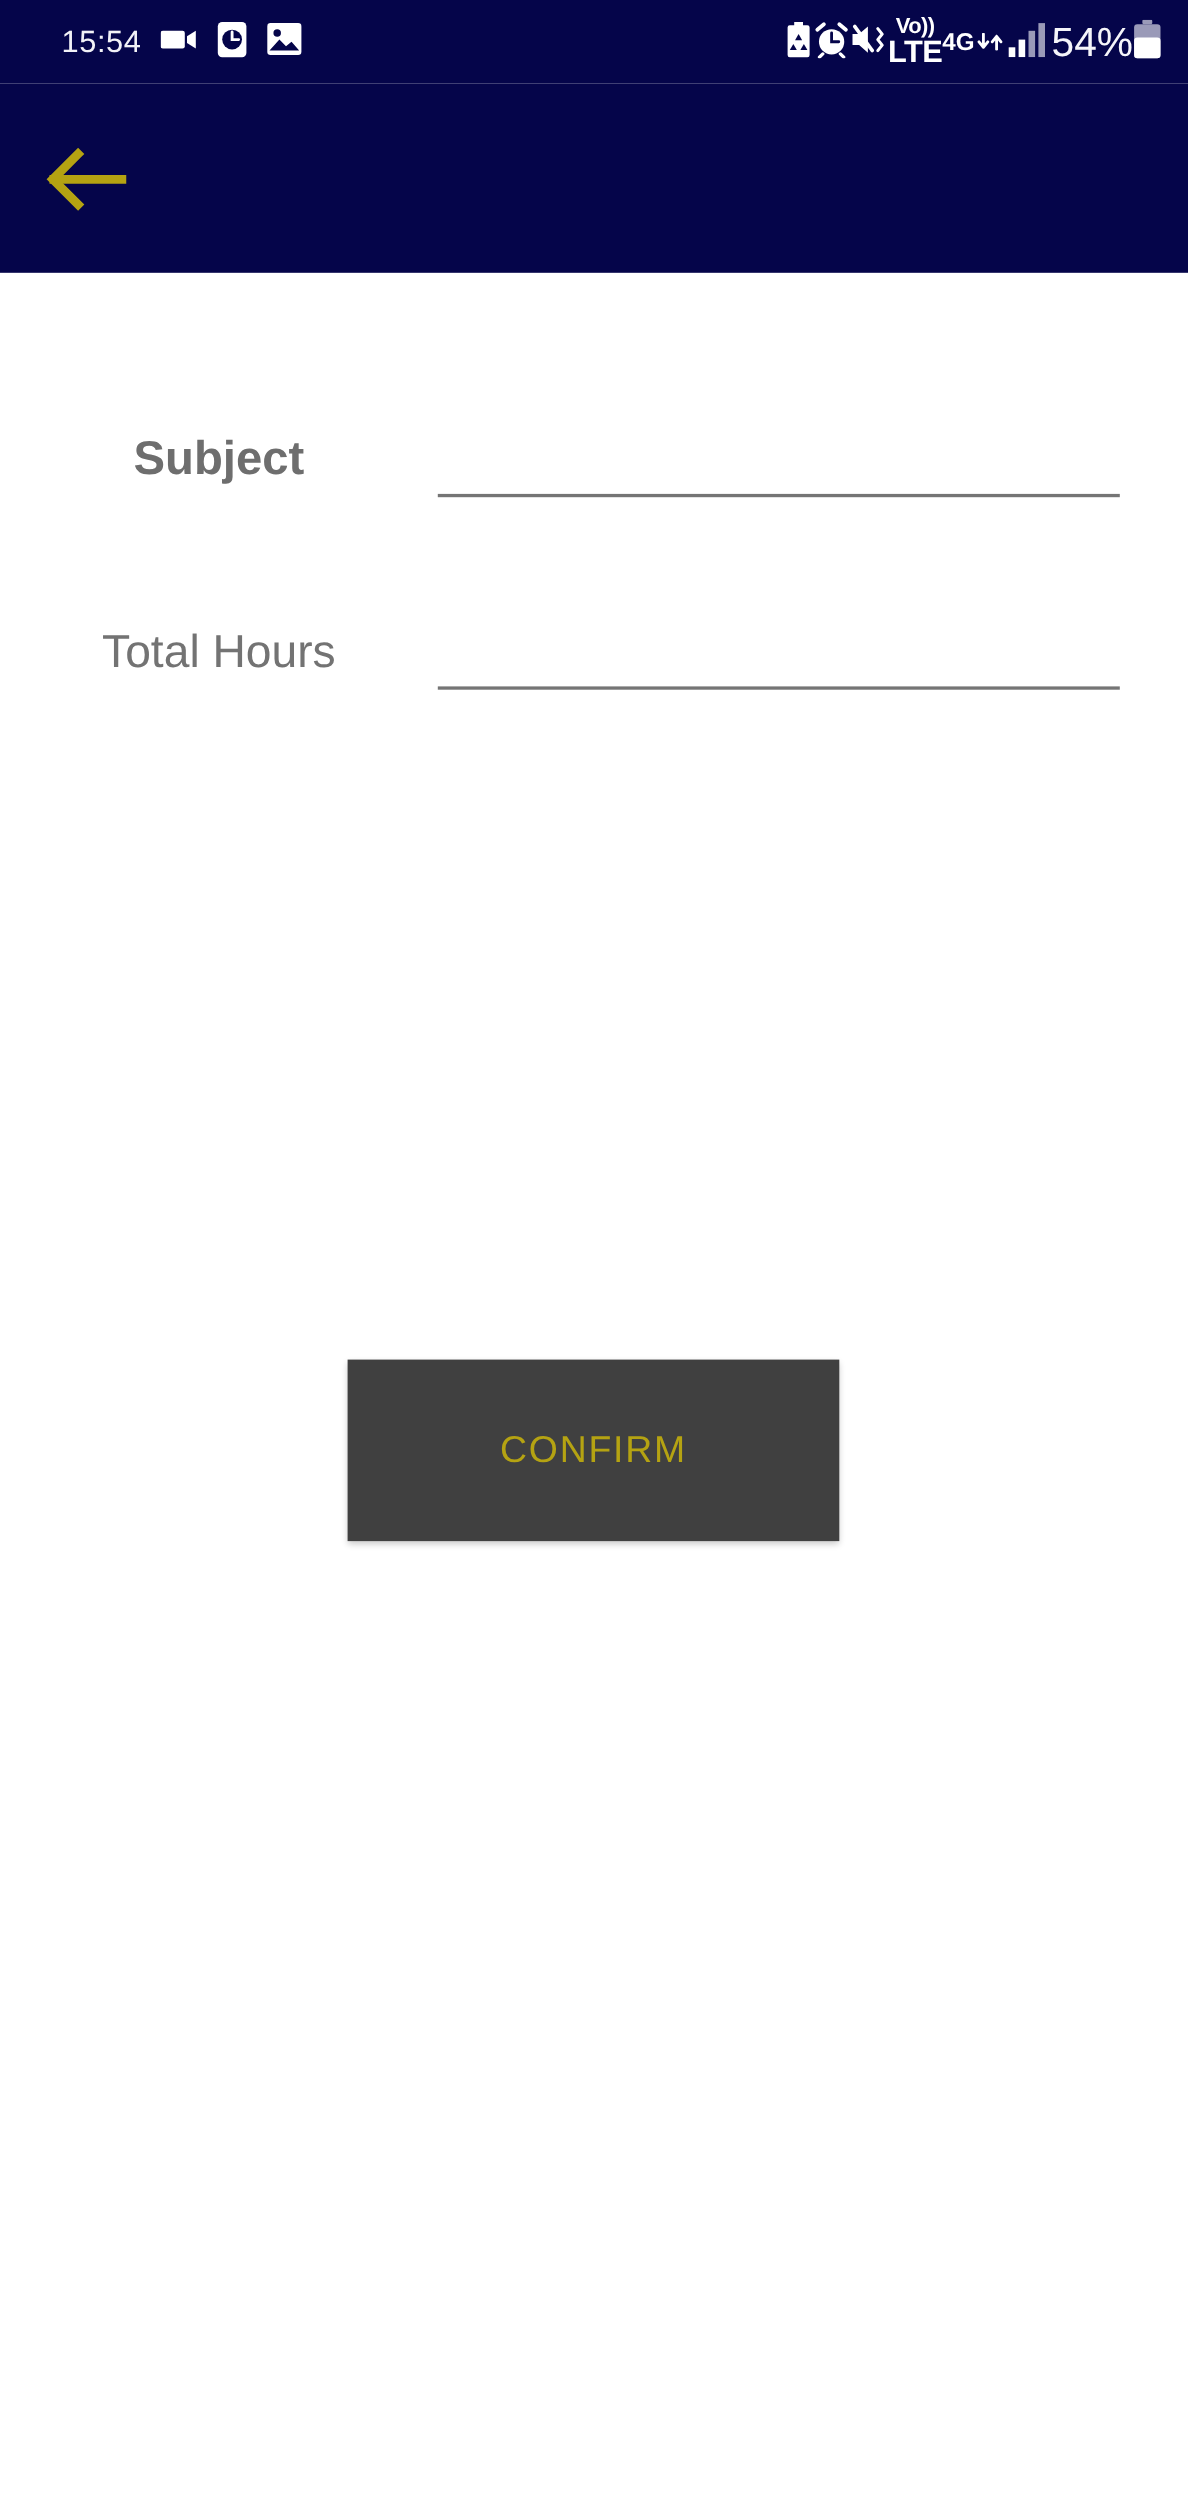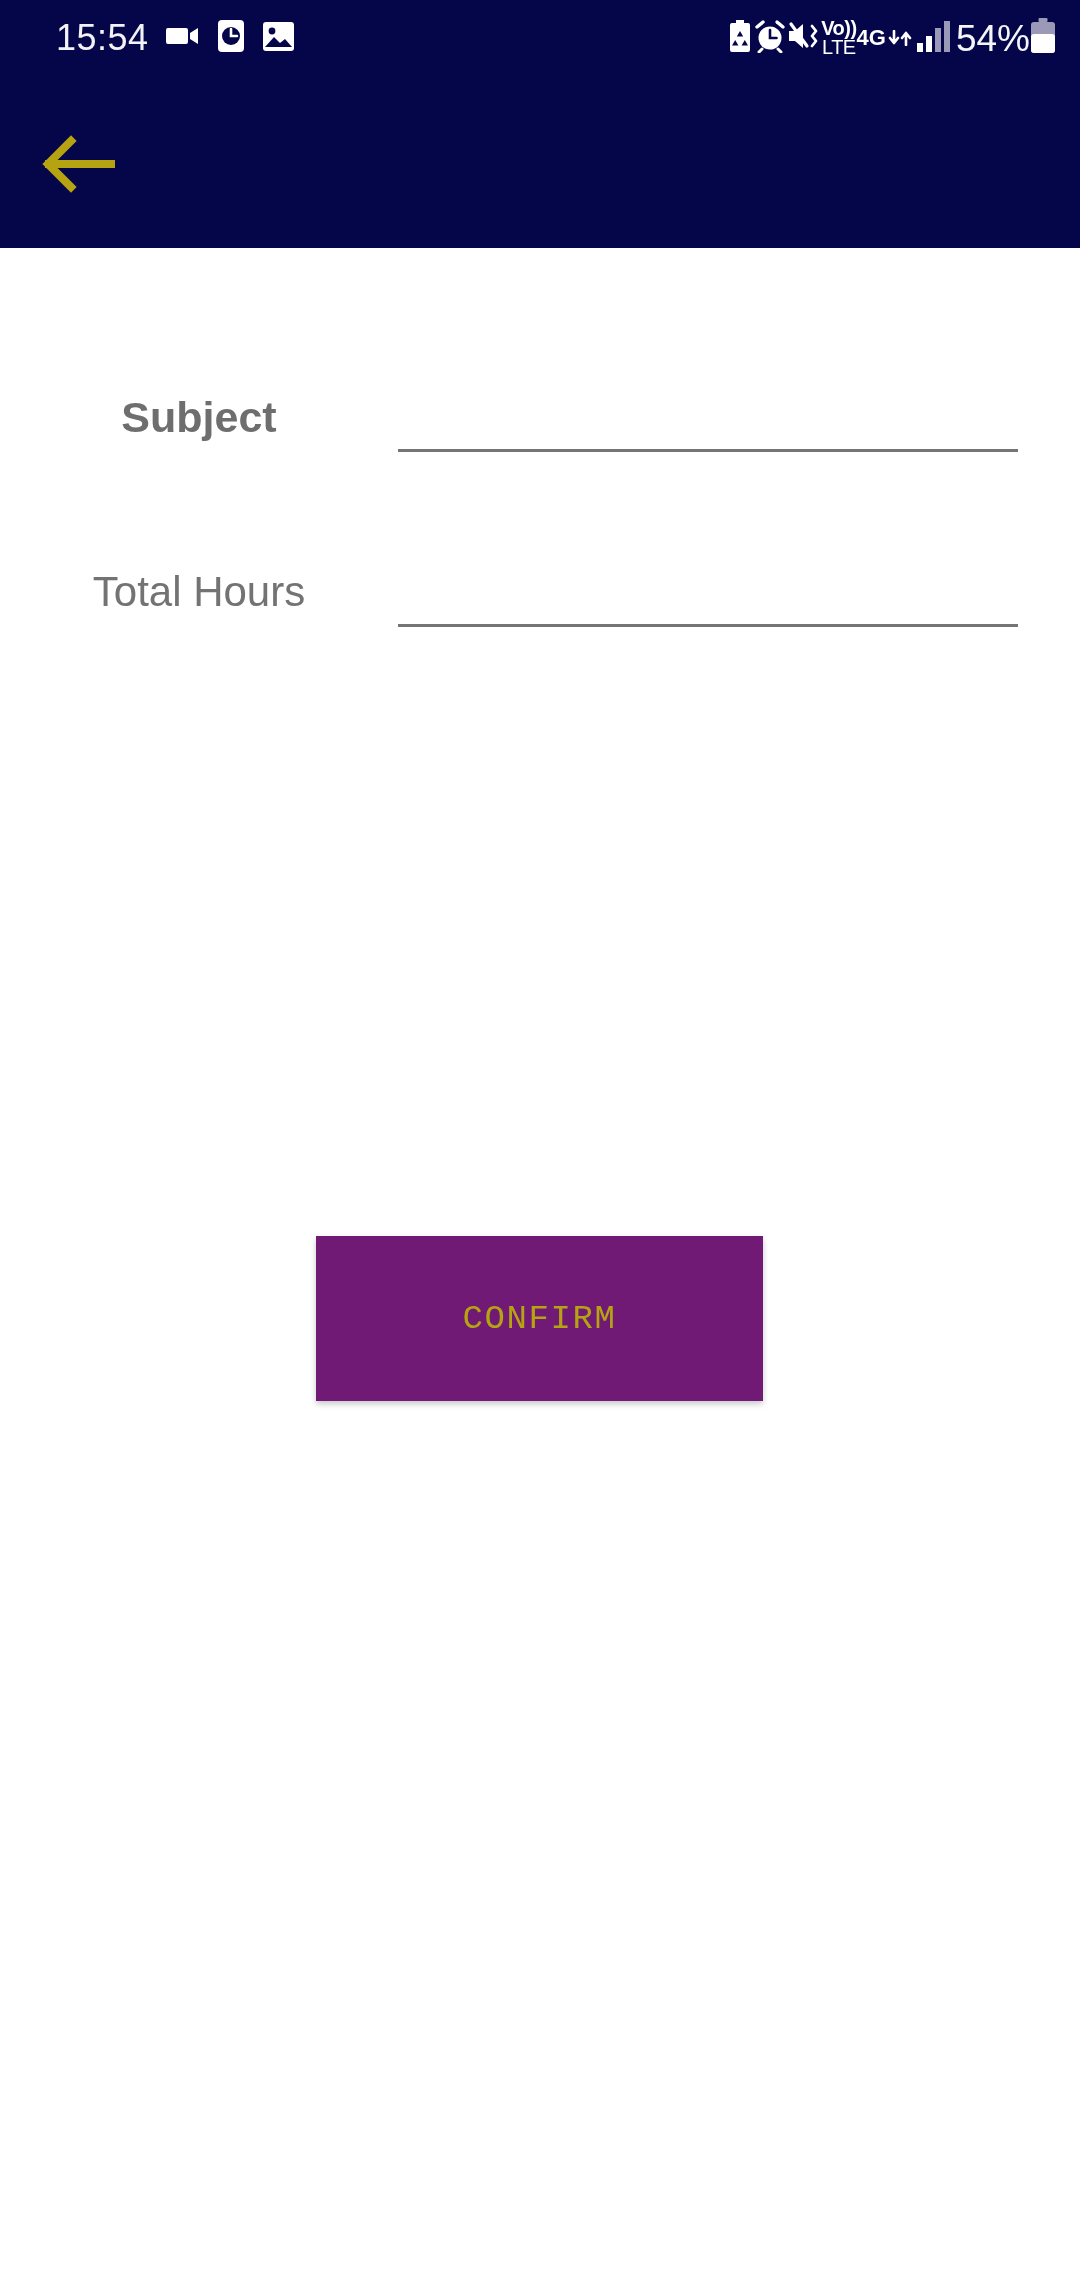--- a/index.html
+++ b/index.html
@@ -31,21 +31,21 @@
     justify-content: space-between;
     padding: 0 24px 0 56px;
   }
   .status-left {
     display: flex;
     align-items: center;
     gap: 17px;
   }
   .status-clock {
     color: #f2f2f7;
-    font-size: 36px;
+    font-size: 28px;
     font-weight: 400;
     letter-spacing: 0.5px;
     line-height: 1;
   }
   .status-right {
     display: flex;
     align-items: center;
   }
   .sicon { display: block; }
   .battery-pct {
@@ -58,21 +58,21 @@
   }
   .volte-stack {
     display: flex;
     flex-direction: column;
     align-items: center;
     justify-content: center;
     color: #ffffff;
     line-height: 0.95;
   }
   .volte-top { font-size: 20px; font-weight: 700; letter-spacing: -0.5px; }
-  .volte-bot { font-size: 20px; font-weight: 400; letter-spacing: -0.5px; }
+  .volte-bot { font-size: 28px; font-weight: 700; letter-spacing: -0.5px; }
   .fourg-stack {
     display: flex;
     flex-direction: row;
     align-items: center;
     justify-content: center;
     color: #ffffff;
     line-height: 0.95;
   }
   .fourg-top { font-size: 22px; font-weight: 700; }
 
@@ -166,25 +166,25 @@
     background: #757575;
   }
 
   
   .confirm-btn {
     position: absolute;
     left: 316px;
     top: 988px;
     width: 447px;
     height: 165px;
-    background: #701a75;
+    background: #404040;
     border: none;
     outline: none;
     color: #b5a312;
-    font-family: Liberation Mono, monospace;
+    font-family: Liberation Sans, sans-serif;
     font-size: 34px;
     font-weight: 400;
     letter-spacing: 1.6px;
     cursor: pointer;
     box-shadow: 0 3px 6px rgba(0,0,0,0.22);
   }
 </style>
 </head>
 <body>
 

